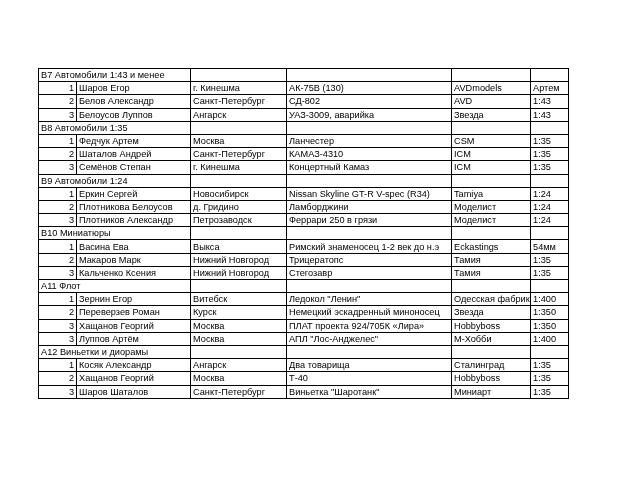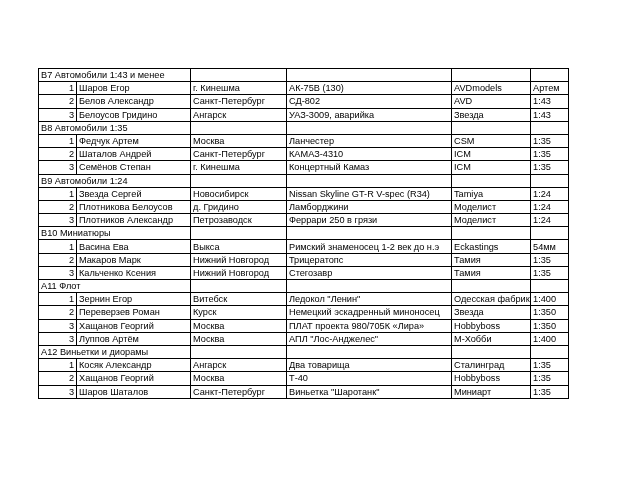--- a/index.html
+++ b/index.html
@@ -77,21 +77,21 @@
         <tr>
           <td class="c-place">2</td>
           <td class="c-name">Белов Александр</td>
           <td class="c-city">Санкт-Петербург</td>
           <td class="c-model">СД-802</td>
           <td class="c-maker">AVD</td>
           <td class="c-scale">1:43</td>
         </tr>
         <tr>
           <td class="c-place">3</td>
-          <td class="c-name">Белоусов Гридино</td>
+          <td class="c-name">Белоусов Луппов</td>
           <td class="c-city">Ангарск</td>
           <td class="c-model">УАЗ-3009, аварийка</td>
           <td class="c-maker">Звезда</td>
           <td class="c-scale">1:43</td>
         </tr>
         <tr>
           <td class="c-section" colspan="2">В8 Автомобили 1:35</td>
           <td class="c-city"></td>
           <td class="c-model"></td>
           <td class="c-maker"></td>
@@ -123,21 +123,21 @@
         </tr>
         <tr>
           <td class="c-section" colspan="2">В9 Автомобили 1:24</td>
           <td class="c-city"></td>
           <td class="c-model"></td>
           <td class="c-maker"></td>
           <td class="c-scale"></td>
         </tr>
         <tr>
           <td class="c-place">1</td>
-          <td class="c-name">Звезда Сергей</td>
+          <td class="c-name">Еркин Сергей</td>
           <td class="c-city">Новосибирск</td>
           <td class="c-model">Nissan Skyline GT-R V-spec (R34)</td>
           <td class="c-maker">Tamiya</td>
           <td class="c-scale">1:24</td>
         </tr>
         <tr>
           <td class="c-place">2</td>
           <td class="c-name">Плотникова Белоусов</td>
           <td class="c-city">д. Гридино</td>
           <td class="c-model">Ламборджини</td>
@@ -203,21 +203,21 @@
           <td class="c-name">Переверзев Роман</td>
           <td class="c-city">Курск</td>
           <td class="c-model">Немецкий эскадренный миноносец</td>
           <td class="c-maker">Звезда</td>
           <td class="c-scale">1:350</td>
         </tr>
         <tr>
           <td class="c-place">3</td>
           <td class="c-name">Хащанов Георгий</td>
           <td class="c-city">Москва</td>
-          <td class="c-model">ПЛАТ проекта 980/705К «Лира»</td>
+          <td class="c-model">ПЛАТ проекта 924/705К «Лира»</td>
           <td class="c-maker">Hobbyboss</td>
           <td class="c-scale">1:350</td>
         </tr>
         <tr>
           <td class="c-place">3</td>
           <td class="c-name">Луппов Артём</td>
           <td class="c-city">Москва</td>
           <td class="c-model">АПЛ "Лос-Анджелес"</td>
           <td class="c-maker">М-Хобби</td>
           <td class="c-scale">1:400</td>

